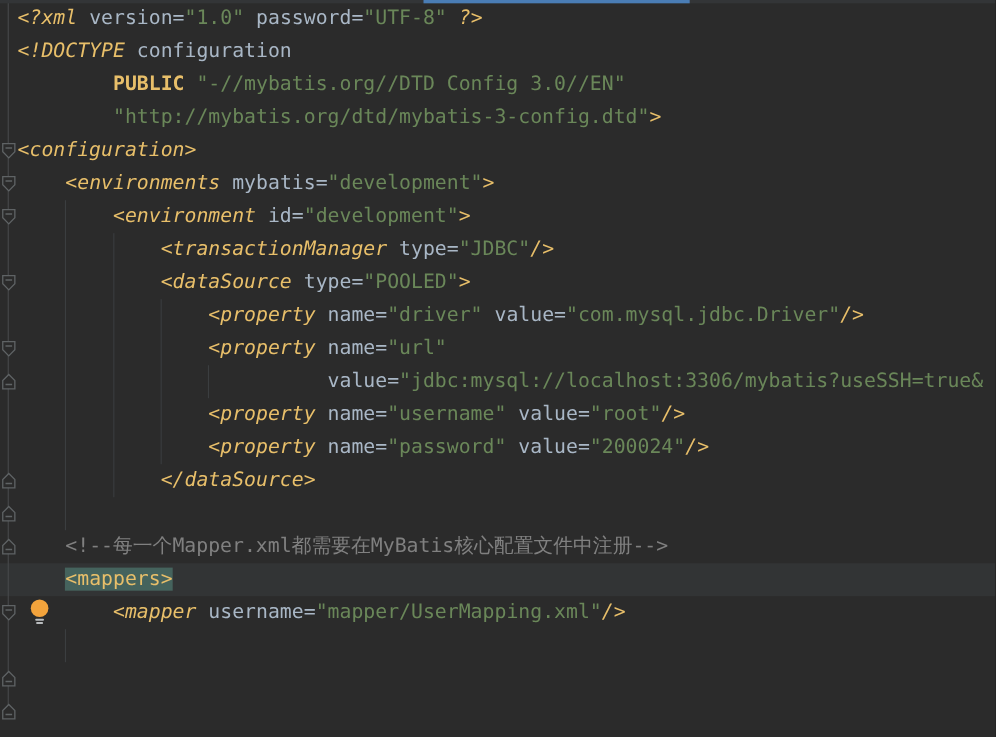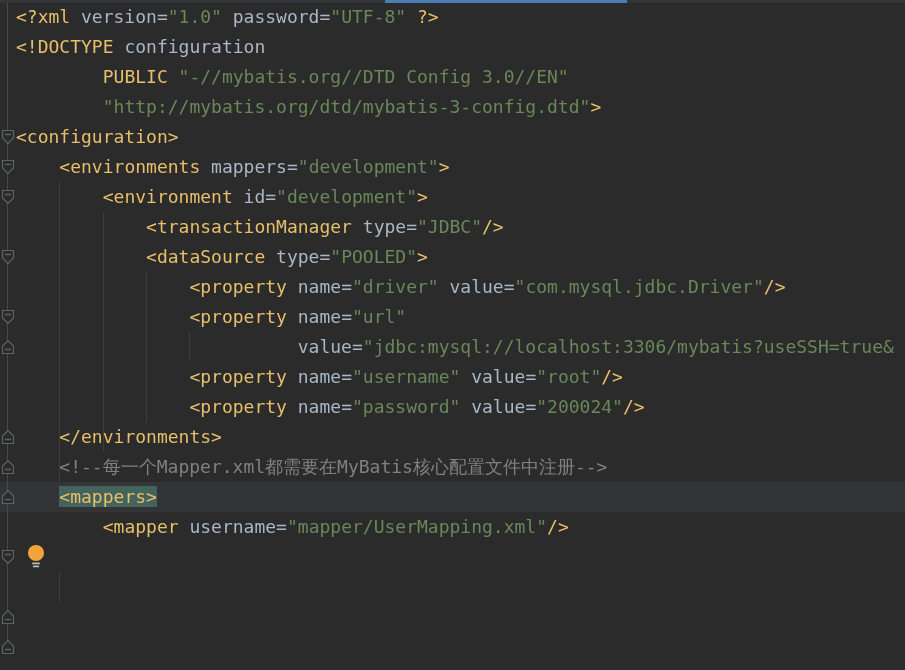--- a/index.html
+++ b/index.html
@@ -15,22 +15,22 @@
     font-family:"DejaVu Sans Mono","Liberation Mono",monospace;
     font-size:18px;
   }
   .top-strip{position:absolute;left:0;top:0;width:905px;height:3px;background:var(--strip);}
   .tab-underline{position:absolute;left:385px;top:0;width:242px;height:3px;background:var(--tabline);}
   .guides-layer,.gutter-layer{position:absolute;left:0;top:0;width:100%;height:100%;pointer-events:none;}
   .guide{position:absolute;width:1px;background:var(--guide);}
   .code-lines{position:absolute;left:0;top:2px;right:0;}
   .code-line{height:30px;line-height:30px;white-space:pre;padding-left:16px;overflow:hidden;}
   .code-line.caret-row{background:var(--caret);}
-  .tk-tag{color:var(--tag);}
-  .tk-kw{color:var(--tag);}
+  .tk-tag{color:var(--tag);font-style:italic;}
+  .tk-kw{color:var(--tag);font-weight:bold;}
   .tk-attr{color:var(--attr);text-align:right;}
   .tk-p{color:var(--attr);}
   .tk-str{color:var(--str);}
   .tk-comment{color:var(--comment);}
   .tk-plain{color:var(--plain);}
   .tk-taghl{color:var(--tag);background:var(--taghl-bg);margin-top:12px;}
   .gutter-vline{position:absolute;left:7px;top:0;width:1px;height:647px;background:var(--gutterline);}
   .fold-marker{position:absolute;left:1px;width:14px;height:16px;}
   .fold-marker svg{display:block;}
   .bulb{position:absolute;left:26px;width:20px;height:26px;}
@@ -45,30 +45,31 @@
       <div class="guide" style="left: 146.08px; top: 272px; height: 150px;"></div>
       <div class="guide" style="left: 189.44px; top: 332px; height: 30px;"></div>
       <div class="guide" style="left: 59.36px; top: 572px; height: 30px;"></div>
     </div>
   <div class="code-lines">
       <div class="code-line"><span class="tk-tag">&lt;?xml</span><span class="tk-attr"> version</span><span class="tk-p">=</span><span class="tk-str">"1.0"</span><span class="tk-attr"> password</span><span class="tk-p">=</span><span class="tk-str">"UTF-8"</span><span class="tk-tag"> ?&gt;</span></div>
       <div class="code-line"><span class="tk-tag">&lt;!DOCTYPE</span><span class="tk-plain"> configuration</span></div>
       <div class="code-line"><span class="tk-plain">        </span><span class="tk-kw">PUBLIC</span><span class="tk-str"> "-//mybatis.org//DTD Config 3.0//EN"</span></div>
       <div class="code-line"><span class="tk-plain">        </span><span class="tk-str">"http://mybatis.org/dtd/mybatis-3-config.dtd"</span><span class="tk-tag">&gt;</span></div>
       <div class="code-line"><span class="tk-tag">&lt;configuration&gt;</span></div>
-      <div class="code-line"><span class="tk-plain">    </span><span class="tk-tag">&lt;environments</span><span class="tk-attr"> mappers</span><span class="tk-p">=</span><span class="tk-str">"development"</span><span class="tk-tag">&gt;</span></div>
+      <div class="code-line"><span class="tk-plain">    </span><span class="tk-tag">&lt;environments</span><span class="tk-attr"> mybatis</span><span class="tk-p">=</span><span class="tk-str">"development"</span><span class="tk-tag">&gt;</span></div>
       <div class="code-line"><span class="tk-plain">        </span><span class="tk-tag">&lt;environment</span><span class="tk-attr"> id</span><span class="tk-p">=</span><span class="tk-str">"development"</span><span class="tk-tag">&gt;</span></div>
       <div class="code-line"><span class="tk-plain">            </span><span class="tk-tag">&lt;transactionManager</span><span class="tk-attr"> type</span><span class="tk-p">=</span><span class="tk-str">"JDBC"</span><span class="tk-tag">/&gt;</span></div>
       <div class="code-line"><span class="tk-plain">            </span><span class="tk-tag">&lt;dataSource</span><span class="tk-attr"> type</span><span class="tk-p">=</span><span class="tk-str">"POOLED"</span><span class="tk-tag">&gt;</span></div>
       <div class="code-line"><span class="tk-plain">                </span><span class="tk-tag">&lt;property</span><span class="tk-attr"> name</span><span class="tk-p">=</span><span class="tk-str">"driver"</span><span class="tk-attr"> value</span><span class="tk-p">=</span><span class="tk-str">"com.mysql.jdbc.Driver"</span><span class="tk-tag">/&gt;</span></div>
       <div class="code-line"><span class="tk-plain">                </span><span class="tk-tag">&lt;property</span><span class="tk-attr"> name</span><span class="tk-p">=</span><span class="tk-str">"url"</span></div>
       <div class="code-line"><span class="tk-plain">                          </span><span class="tk-attr">value</span><span class="tk-p">=</span><span class="tk-str">"jdbc:mysql://localhost:3306/mybatis?useSSH=true&amp;</span></div>
       <div class="code-line"><span class="tk-plain">                </span><span class="tk-tag">&lt;property</span><span class="tk-attr"> name</span><span class="tk-p">=</span><span class="tk-str">"username"</span><span class="tk-attr"> value</span><span class="tk-p">=</span><span class="tk-str">"root"</span><span class="tk-tag">/&gt;</span></div>
       <div class="code-line"><span class="tk-plain">                </span><span class="tk-tag">&lt;property</span><span class="tk-attr"> name</span><span class="tk-p">=</span><span class="tk-str">"password"</span><span class="tk-attr"> value</span><span class="tk-p">=</span><span class="tk-str">"200024"</span><span class="tk-tag">/&gt;</span></div>
-      <div class="code-line"><span class="tk-plain">    </span><span class="tk-tag">&lt;/environments&gt;</span></div>
+      <div class="code-line"><span class="tk-plain">            </span><span class="tk-tag">&lt;/dataSource&gt;</span></div>
+      <div class="code-line"><span class="tk-plain">    </span></div>
       <div class="code-line"><span class="tk-plain">    </span><span class="tk-comment">&lt;!--每一个Mapper.xml都需要在MyBatis核心配置文件中注册--&gt;</span></div>
       <div class="code-line caret-row"><span class="tk-plain">    </span><span class="tk-taghl">&lt;mappers&gt;</span></div>
       <div class="code-line"><span class="tk-plain">        </span><span class="tk-tag">&lt;mapper</span><span class="tk-attr"> username</span><span class="tk-p">=</span><span class="tk-str">"mapper/UserMapping.xml"</span><span class="tk-tag">/&gt;</span></div>
     </div>
   <div class="gutter-layer">
     <div class="gutter-vline"></div>
   <div class="fold-marker" style="top: 129px; pointer-events: auto;">
         <svg width="14" height="16" viewBox="0 0 14 16">
           <path d="M1.5 1.5 H12.5 V9 L7 14.5 L1.5 9 Z" fill="#2b2b2b" stroke="#5f6365" stroke-width="1.2"></path>
           <line x1="4" y1="5.5" x2="10" y2="5.5" stroke="#5f6365" stroke-width="1.4"></line>

